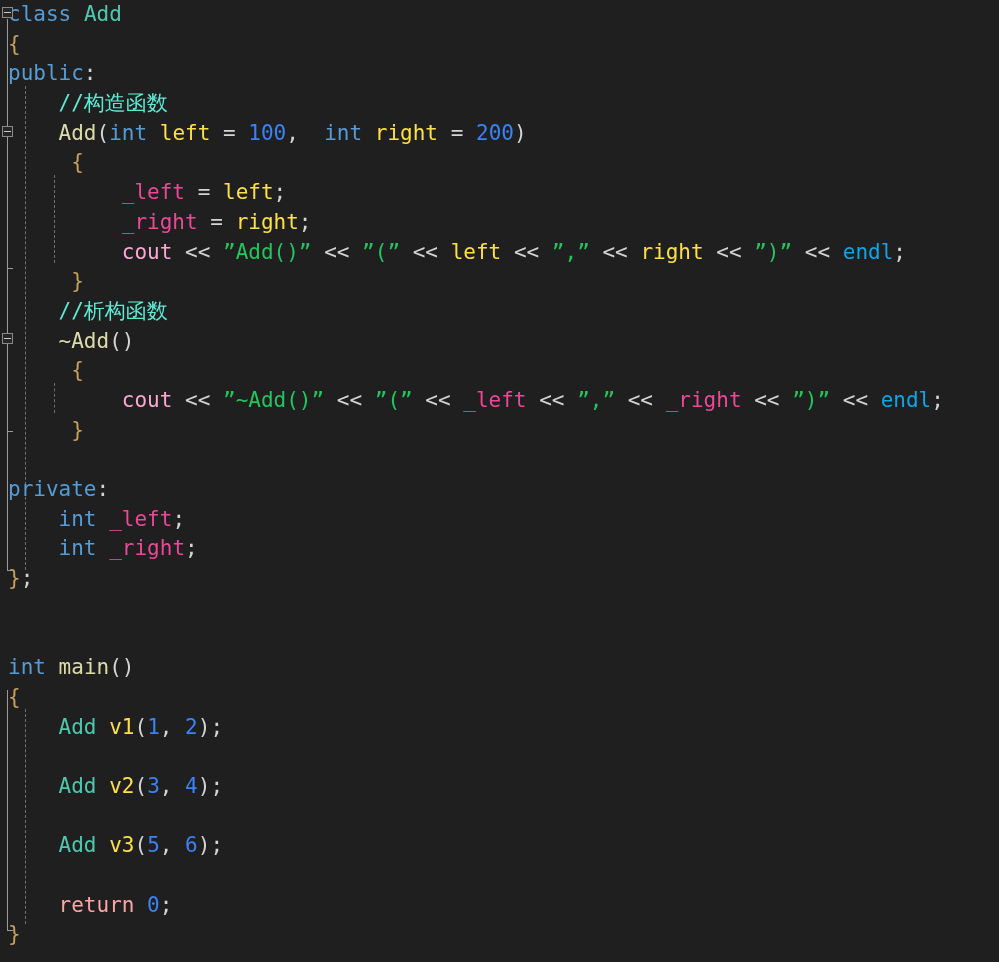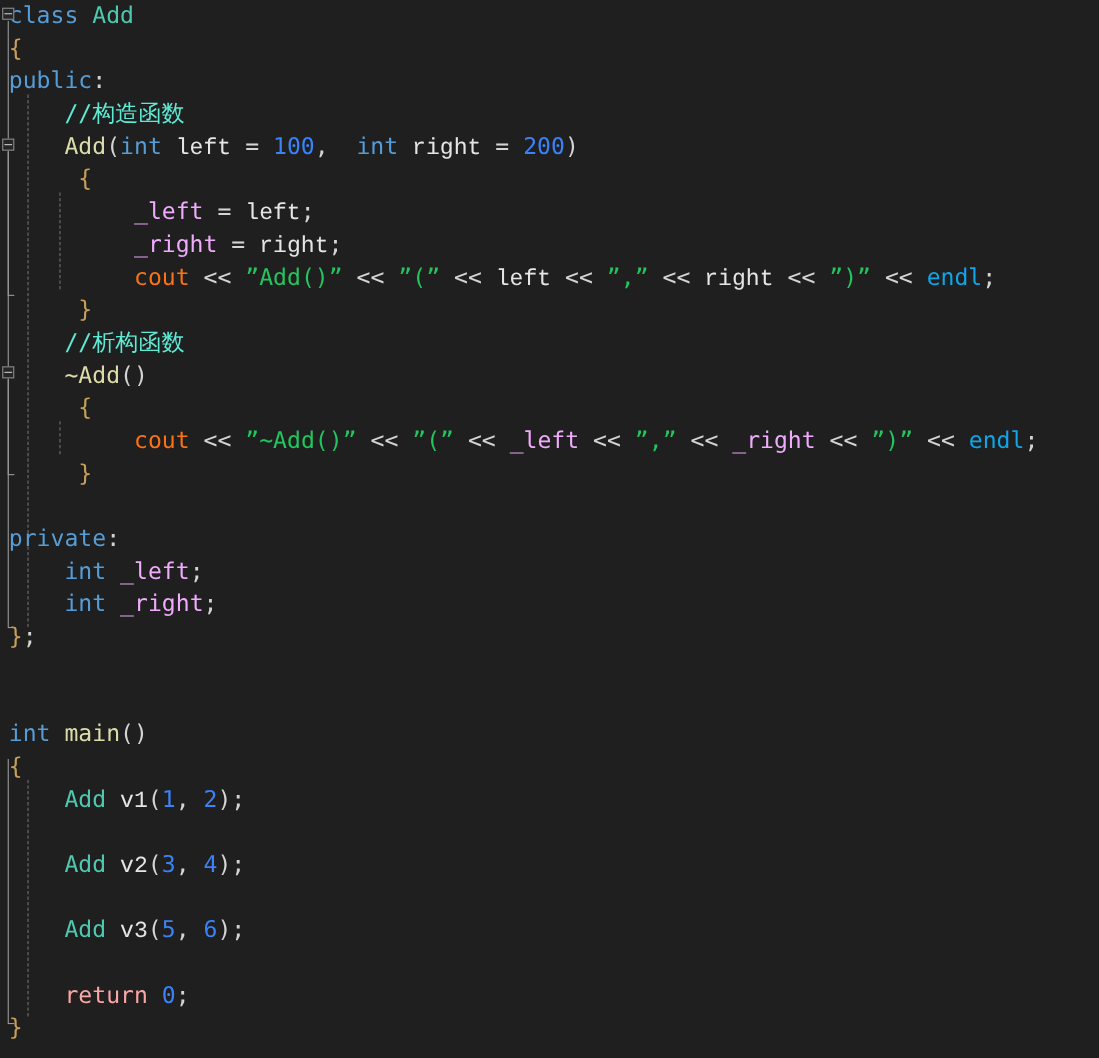--- a/index.html
+++ b/index.html
@@ -89,23 +89,23 @@
     white-space: pre;
   }
 
   
   .kw      { color: #569cd6; }   
   .type    { color: #4ec9b0; }   
   .fn      { color: #dcdcaa; }   
   .cmt     { color: #5eead4; }   
   .str     { color: #22c55e; }   
   .num     { color: #3b82f6; }   
-  .var     { color: #e5e5e5; font-family: Liberation Mono, monospace; }   
-  .memb    { color: #f0abfc; }   
-  .stream  { color: #f97316; }   
+  .var     { color: #fde047; }   
+  .memb    { color: #ec4899; }   
+  .stream  { color: #f9a8d4; }   
   .endl    { color: #0ea5e9; }   
   .op      { color: #d4d4d4; }   
   .brace   { color: #c8a05a; }   
   .paren   { color: #d4d4d4; }   
   .ret     { color: #fca5a5; }   
   .plain   { color: #d4d4d4; }
 </style>
 </head>
 <body>
 

